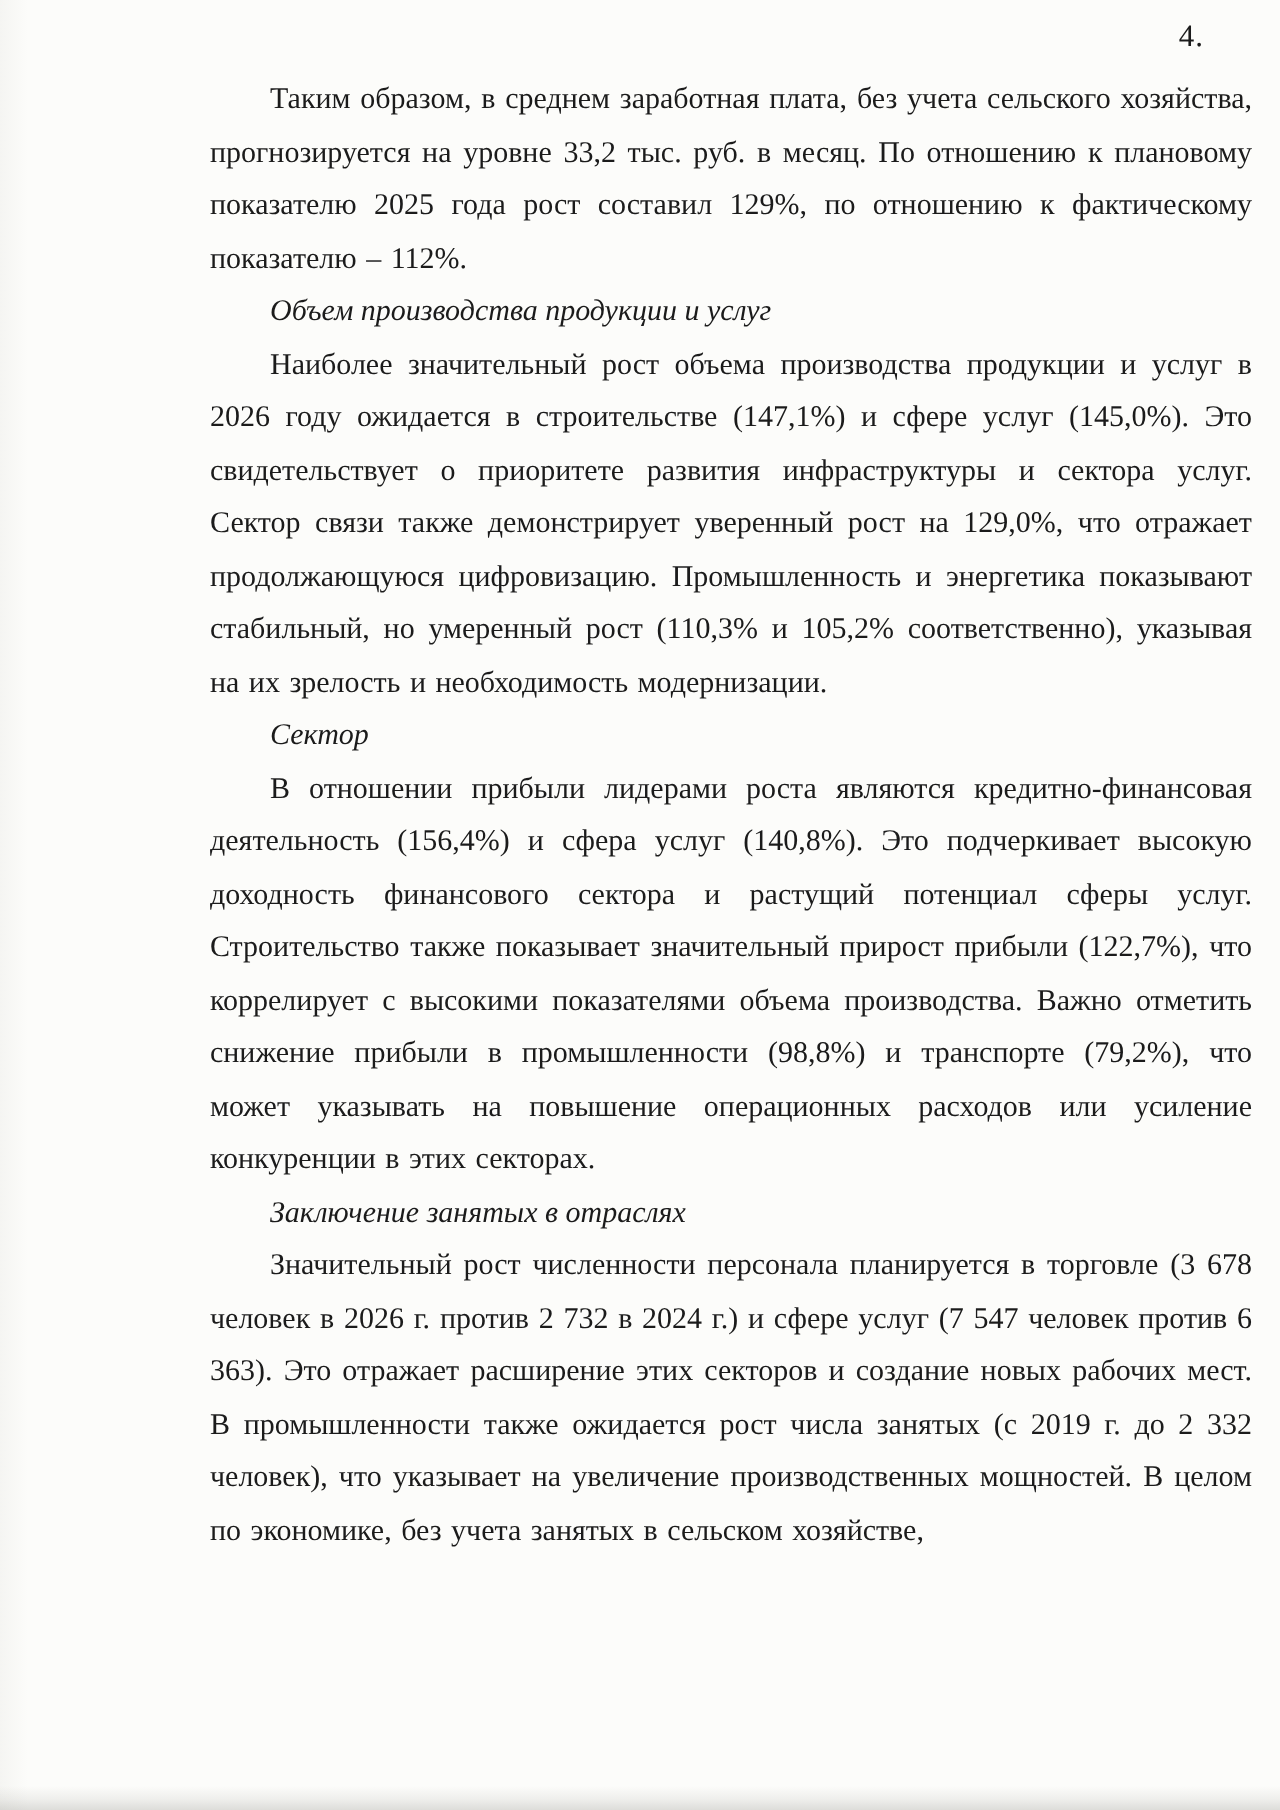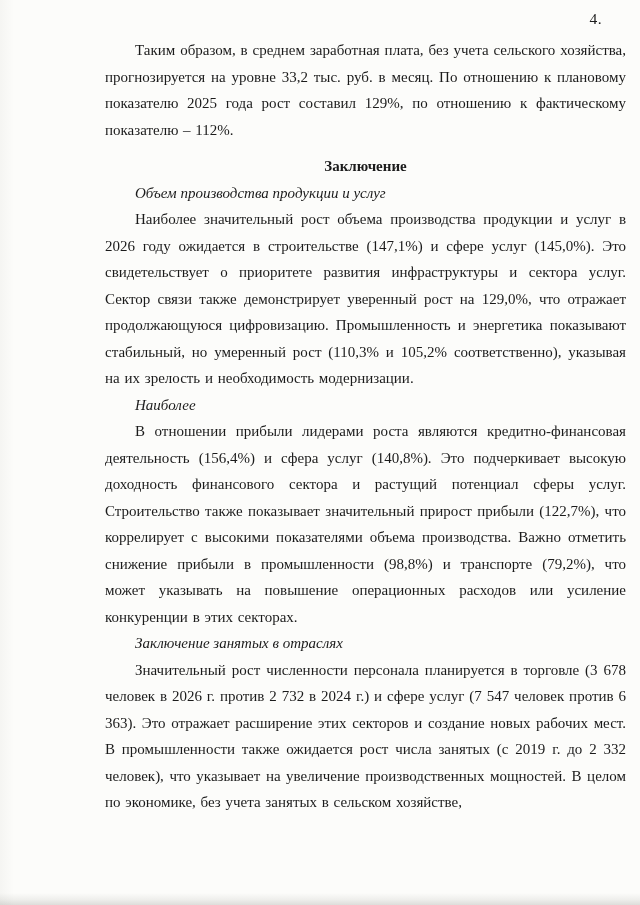--- a/index.html
+++ b/index.html
@@ -74,27 +74,26 @@
 </style>
 </head>
 <body>
 
 <div class="page-number">4.</div>
 
 <div class="text-block">
 
   <p class="para">Таким образом, в среднем заработная плата, без учета сельского хозяйства, прогнозируется на уровне 33,2 тыс. руб. в месяц. По отношению к плановому показателю 2025 года рост составил 129%, по отношению к фактическому показателю – 112%.</p>
 
-  <h2 class="heading">Заключение</h2>
 
   <p class="subheading">Объем производства продукции и услуг</p>
 
   <p class="para">Наиболее значительный рост объема производства продукции и услуг в 2026 году ожидается в строительстве (147,1%) и сфере услуг (145,0%). Это свидетельствует о приоритете развития инфраструктуры и сектора услуг. Сектор связи также демонстрирует уверенный рост на 129,0%, что отражает продолжающуюся цифровизацию. Промышленность и энергетика показывают стабильный, но умеренный рост (110,3% и 105,2% соответственно), указывая на их зрелость и необходимость модернизации.</p>
 
-  <p class="subheading">Наиболее</p>
+  <p class="subheading">Сектор</p>
 
   <p class="para">В отношении прибыли лидерами роста являются кредитно-финансовая деятельность (156,4%) и сфера услуг (140,8%). Это подчеркивает высокую доходность финансового сектора и растущий потенциал сферы услуг. Строительство также показывает значительный прирост прибыли (122,7%), что коррелирует с высокими показателями объема производства. Важно отметить снижение прибыли в промышленности (98,8%) и транспорте (79,2%), что может указывать на повышение операционных расходов или усиление конкуренции в этих секторах.</p>
 
   <p class="subheading">Заключение занятых в отраслях</p>
 
   <p class="para">Значительный рост численности персонала планируется в торговле (3 678 человек в 2026 г. против 2 732 в 2024 г.) и сфере услуг (7 547 человек против 6 363). Это отражает расширение этих секторов и создание новых рабочих мест. В промышленности также ожидается рост числа занятых (с 2019 г. до 2 332 человек), что указывает на увеличение производственных мощностей. В целом по экономике, без учета занятых в сельском хозяйстве,</p>
 
 </div>
 
 <div class="scan-left-edge"></div>

